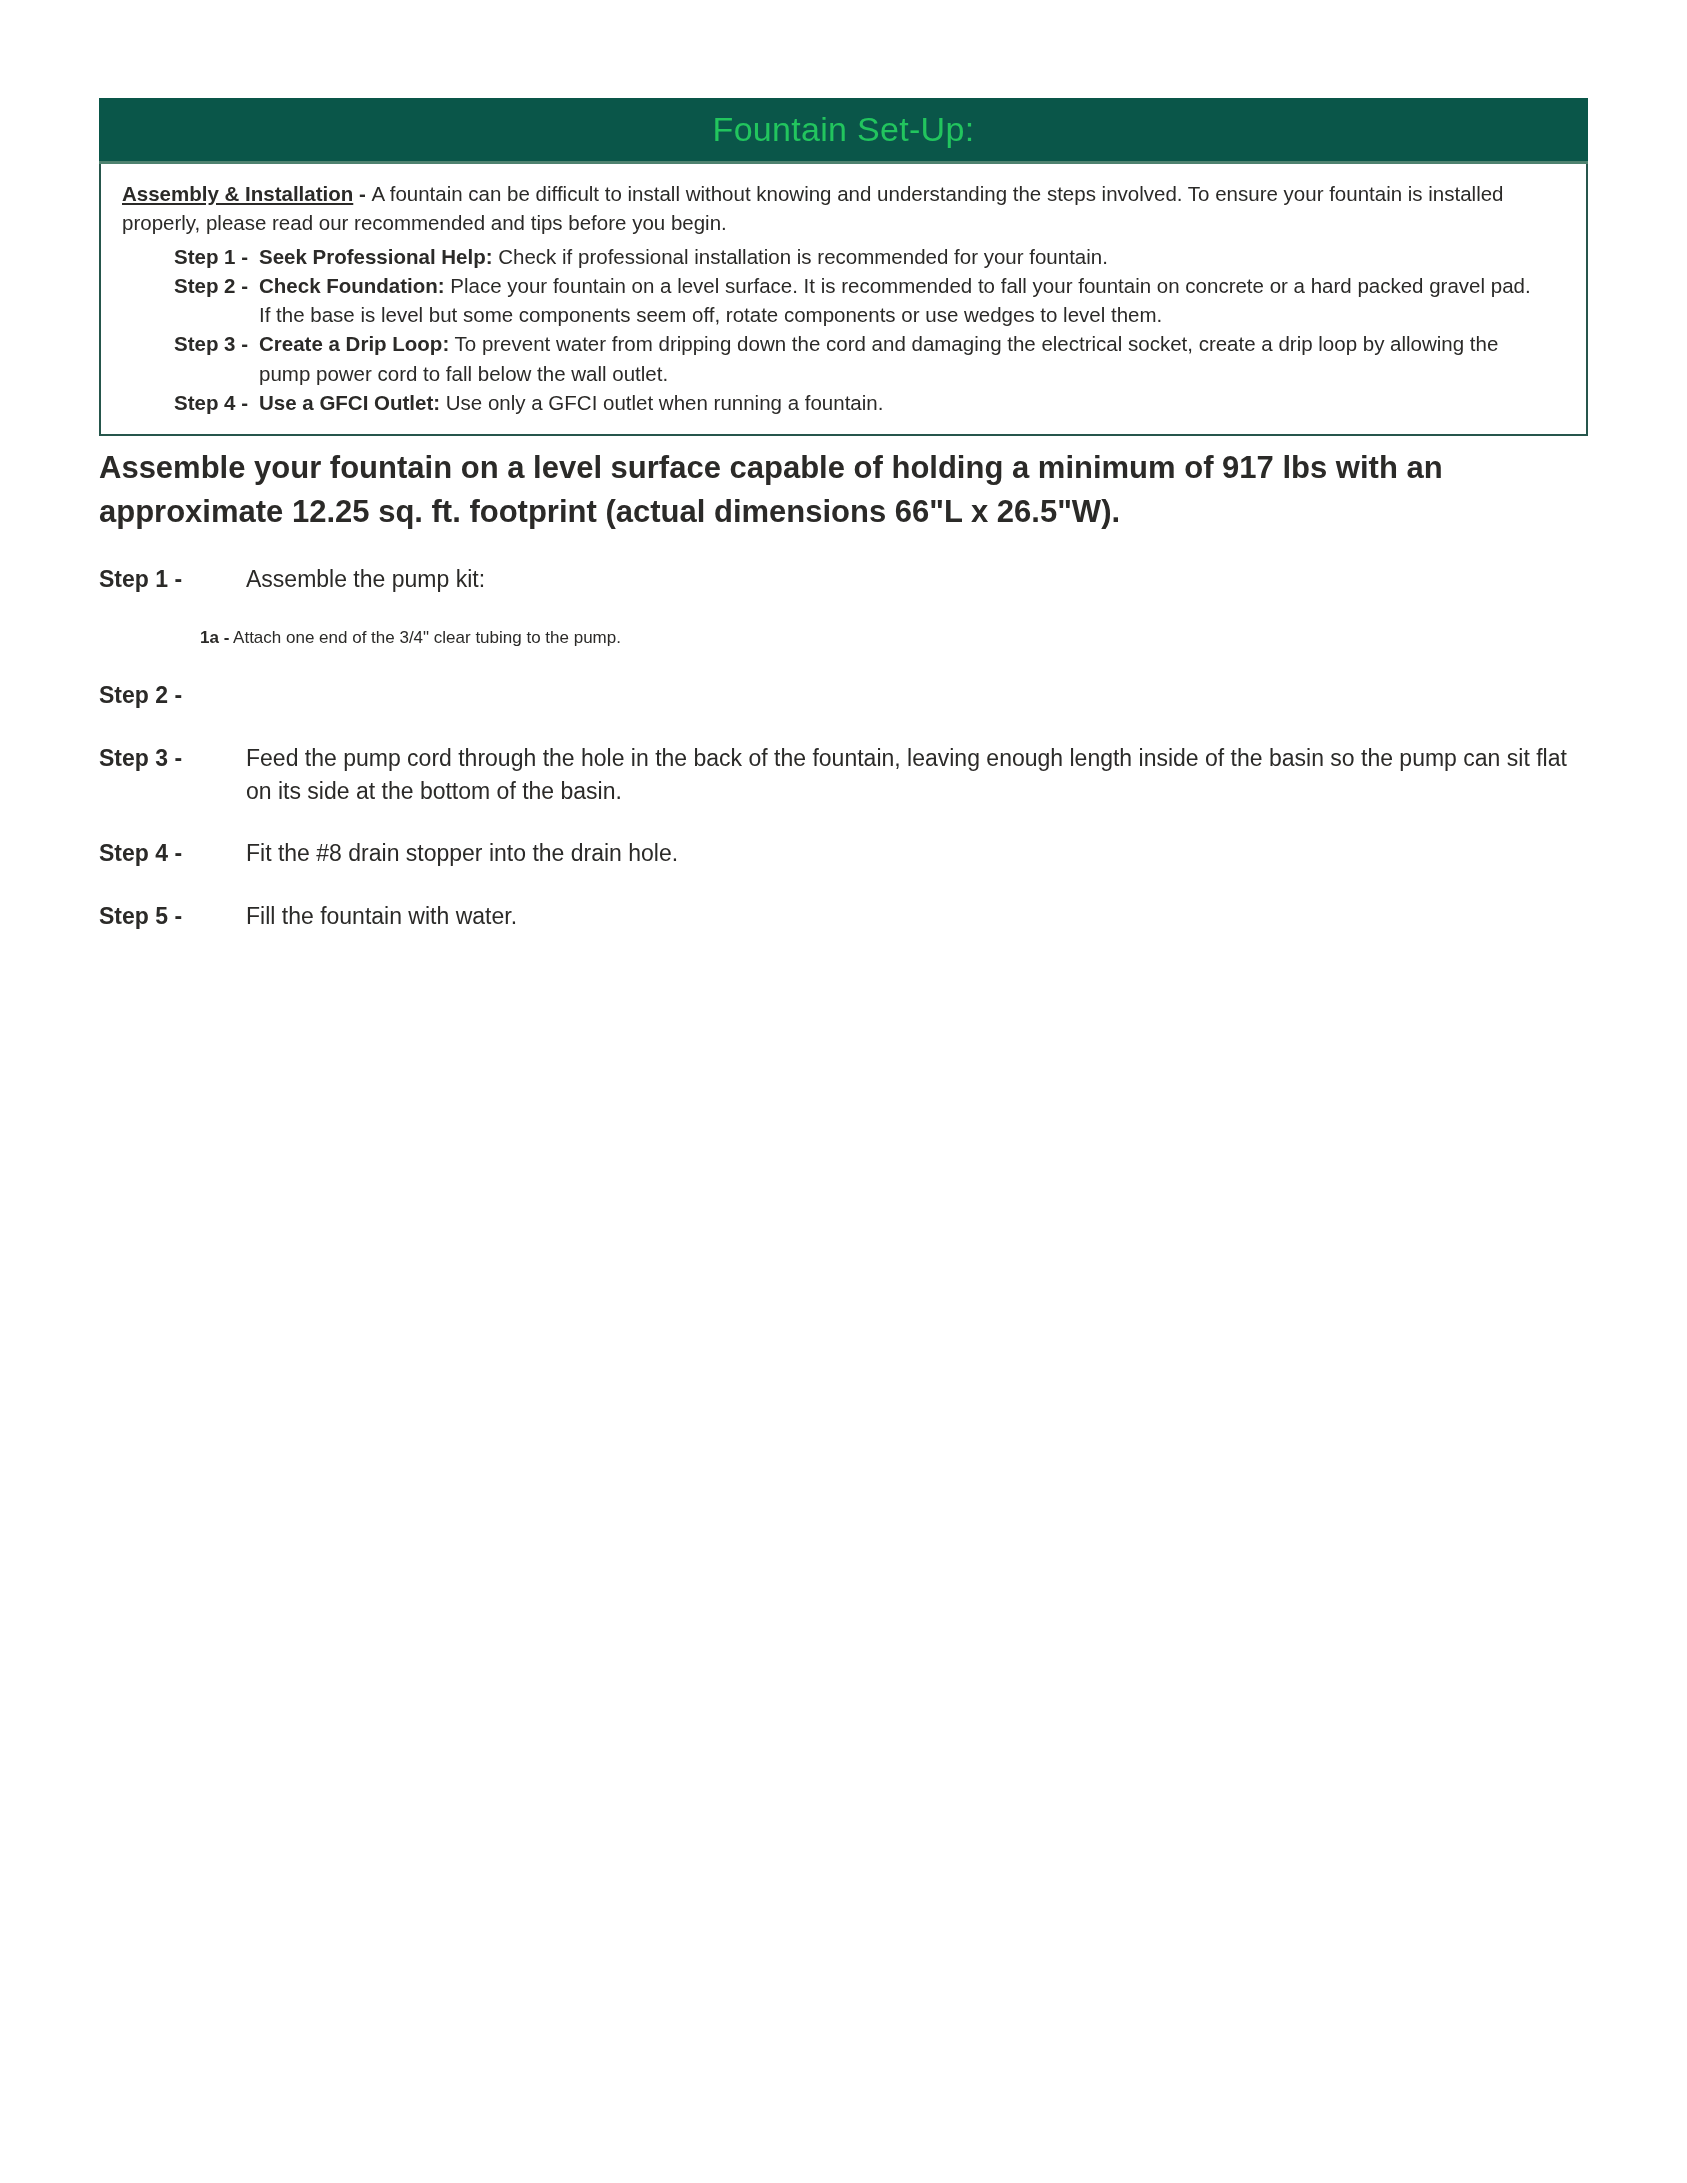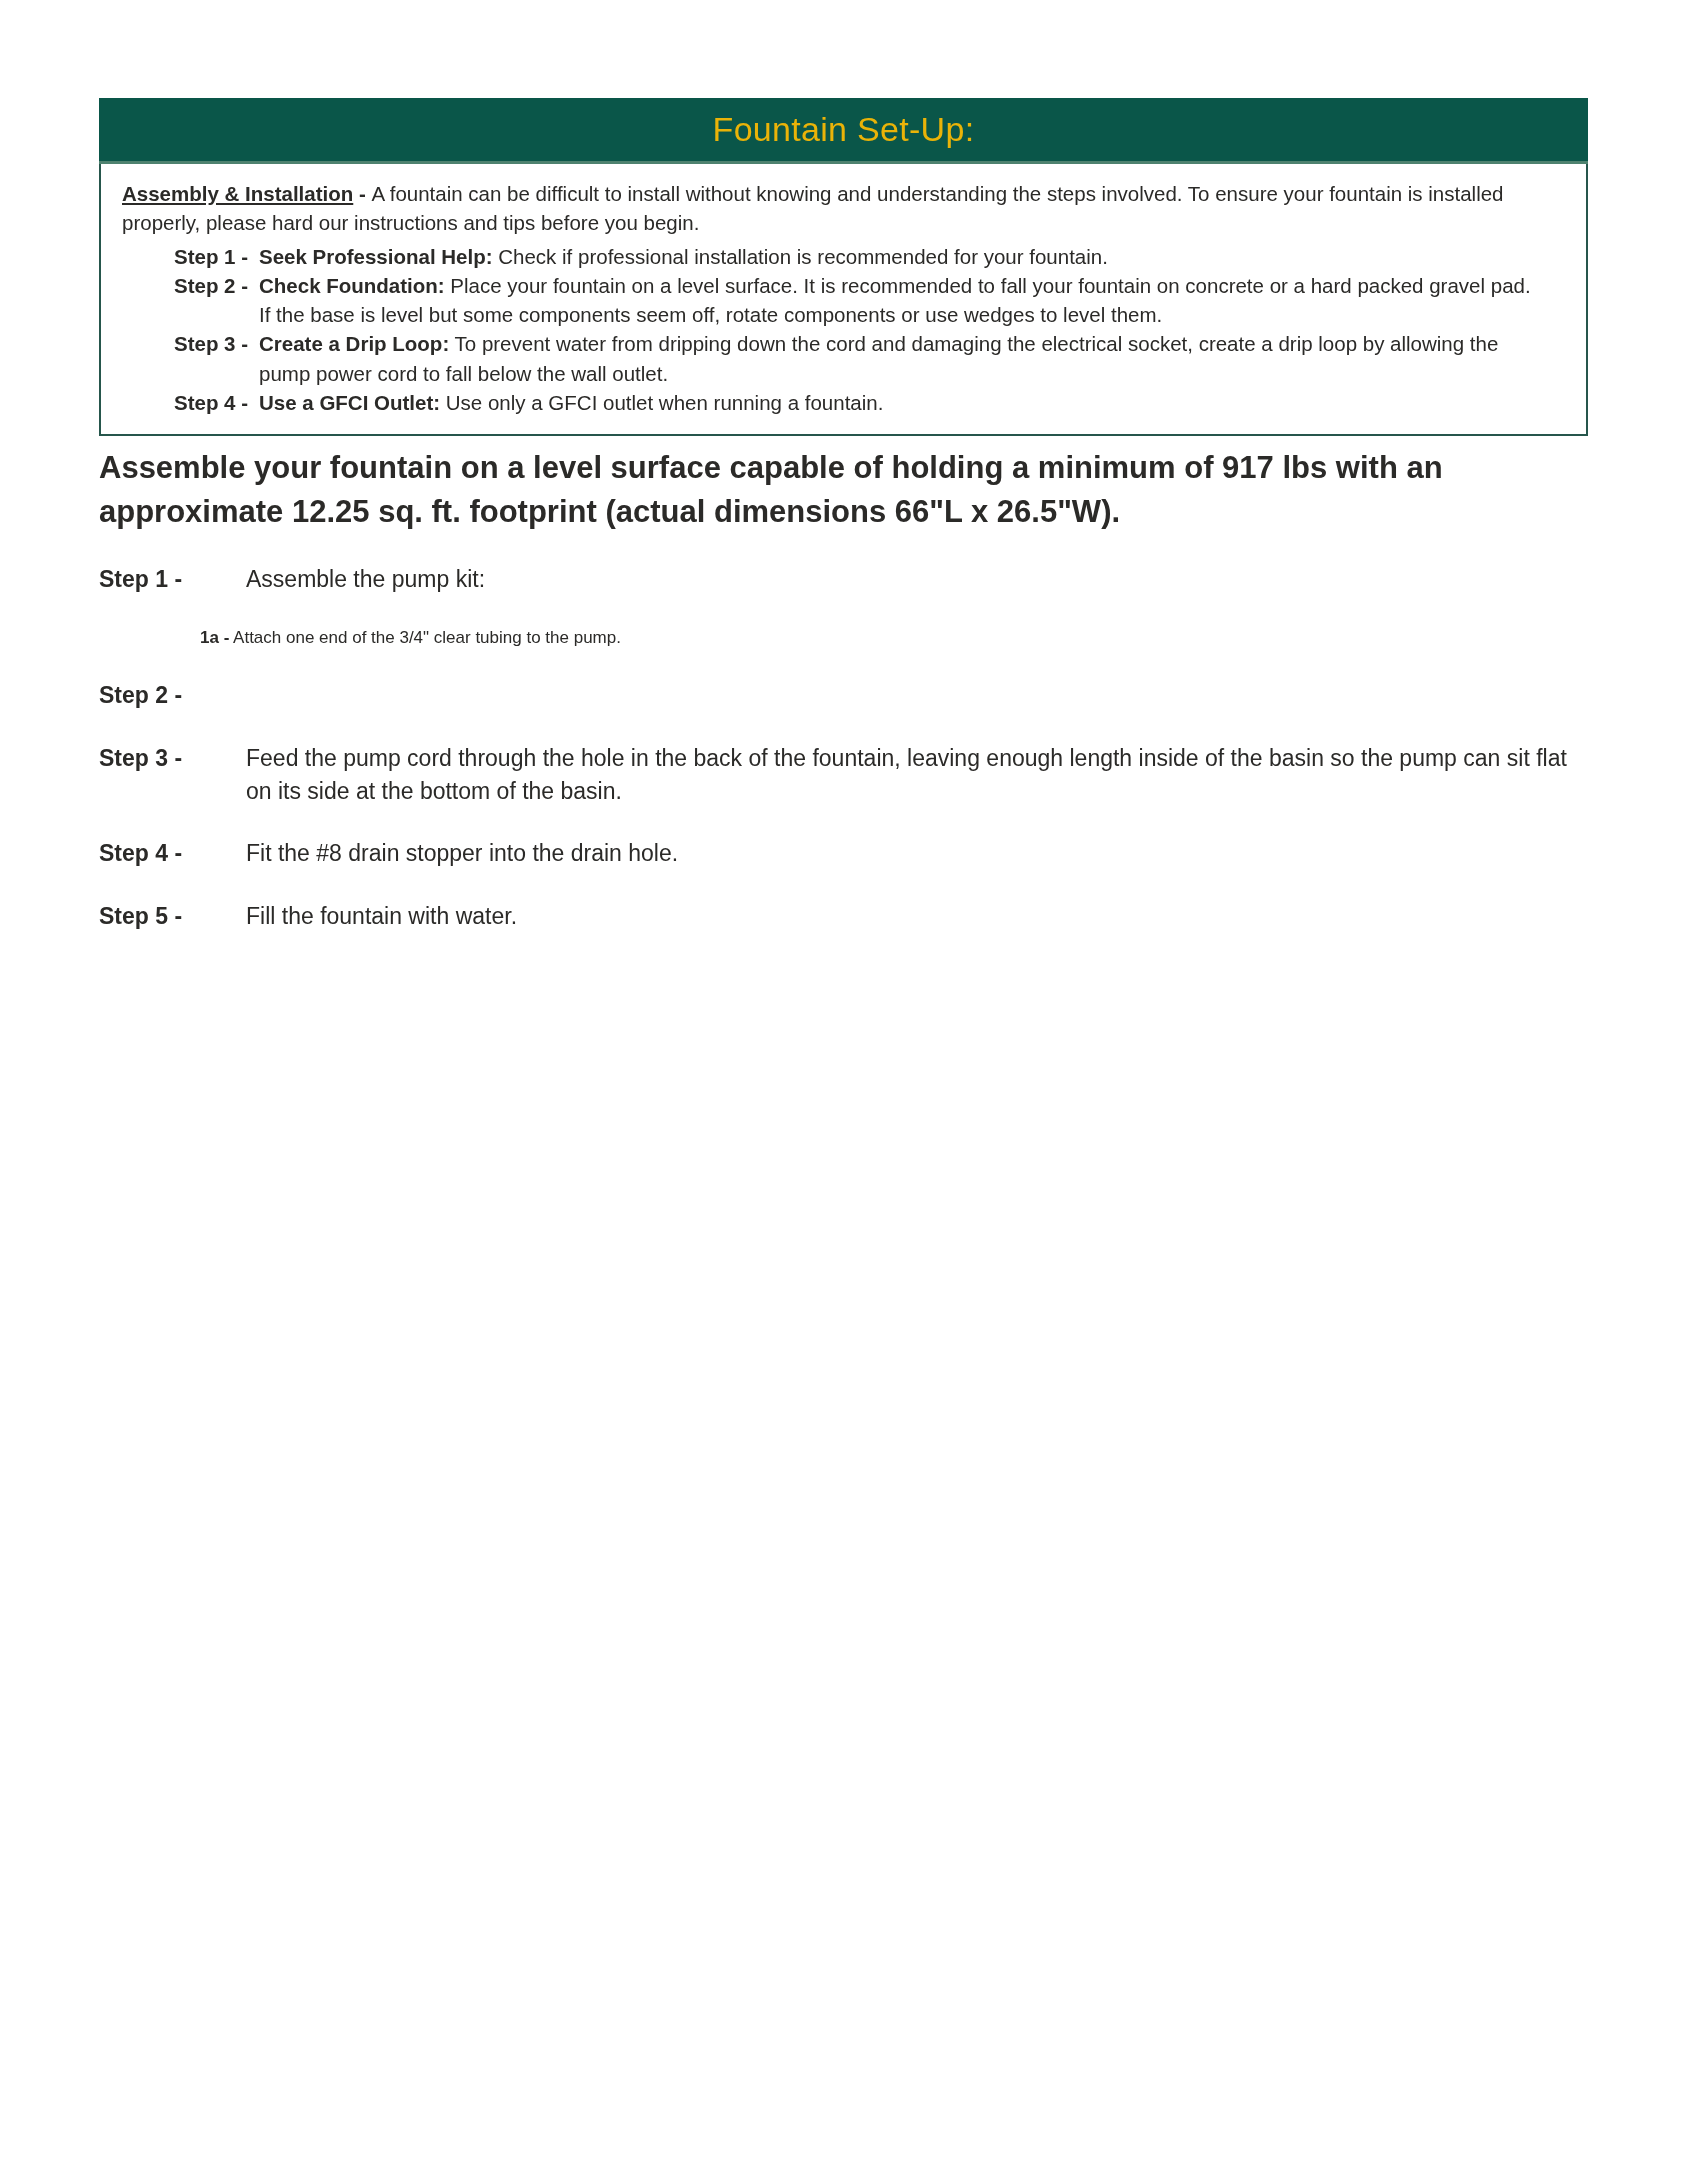--- a/index.html
+++ b/index.html
@@ -15,21 +15,21 @@
     left: 99px; top: 98px;
     width: 1489px;
   }
   .banner {
     background: #0a5649;
     height: 66px;
     display: flex; align-items: center; justify-content: center;
     border-bottom: 3.3px solid #4e826f;
   }
   .banner-title {
-    color: #eab308;
+    color: #22c55e;
     font-size: 34px;
     letter-spacing: 0.3px;
   }
   .info-box {
     border: 2px solid #26564c;
     border-top: none;
     background: #ffffff;
     padding: 14.6px 20px 17px 21px;
     font-size: 20.5px;
     line-height: 1.42;
@@ -69,21 +69,21 @@
 <body>
 
 <div class="doc">
 
   <div class="banner">
     <div class="banner-title">Fountain Set-Up:</div>
   </div>
 
   <div class="info-box">
     <div class="intro">
-      <span class="intro-label">Assembly &amp; Installation</span><span class="intro-dash"> - </span><span>A fountain can be difficult to install without knowing and understanding the steps involved. To ensure your fountain is installed properly, please hard our instructions and tips before you begin.</span>
+      <span class="intro-label">Assembly &amp; Installation</span><span class="intro-dash"> - </span><span>A fountain can be difficult to install without knowing and understanding the steps involved. To ensure your fountain is installed properly, please read our recommended and tips before you begin.</span>
     </div>
     <div class="box-steps">
       <div class="box-step">
         <span class="box-step-label">Step 1 -</span>
         <span class="box-step-body"><span class="box-step-title">Seek Professional Help:</span><span> Check if professional installation is recommended for your fountain.</span></span>
       </div>
       <div class="box-step">
         <span class="box-step-label">Step 2 -</span>
         <span class="box-step-body"><span class="box-step-title">Check Foundation:</span><span> Place your fountain on a level surface. It is recommended to fall your fountain on concrete or a hard packed gravel pad. If the base is level but some components seem off, rotate components or use wedges to level them.</span></span>
       </div>

